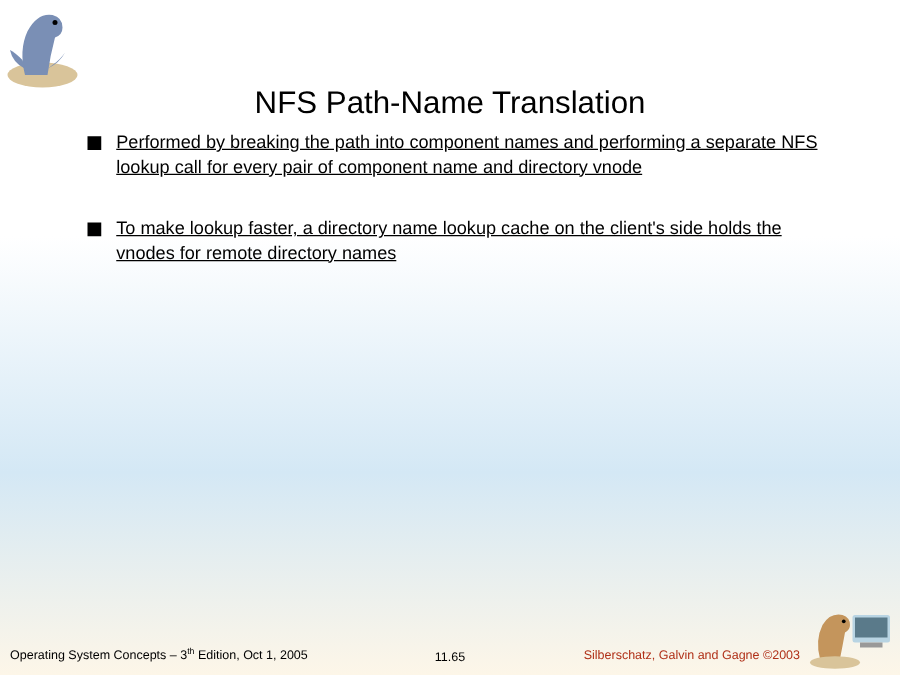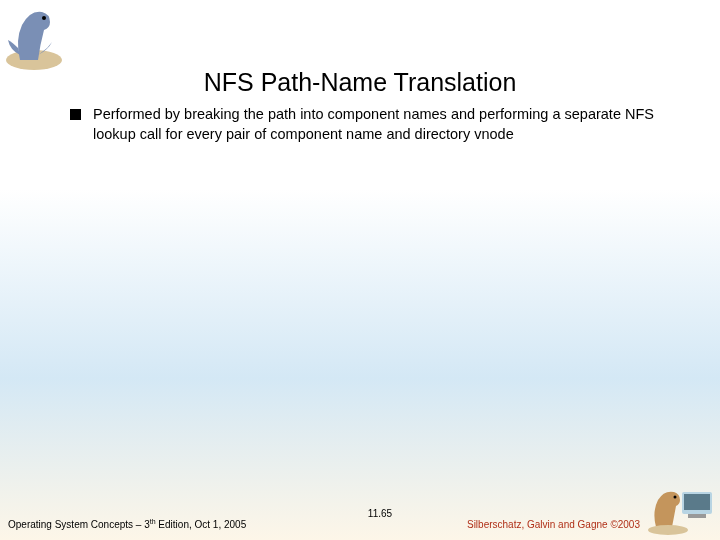--- a/index.html
+++ b/index.html
@@ -35,20 +35,21 @@
     font-weight: normal;
     color: #000;
     font-family: Arial, sans-serif;
     margin-top: 48px;
   }
   .content {
     position: absolute;
     top: 105px;
     left: 70px;
     right: 60px;
+    text-decoration: underline;
   }
   .bullet-item {
     display: flex;
     align-items: flex-start;
     margin-bottom: 30px;
     font-size: 14.5px;
     line-height: 1.35;
     color: #000;
   }
   .bullet-mark {
@@ -73,22 +74,21 @@
   .footer-left {
     position: absolute;
     left: 8px;
     bottom: 2px;
   }
   .footer-left sup { font-size: 7px; }
   .footer-center {
     position: absolute;
     left: 50%;
     transform: translateX(-50%);
-    bottom: 13px;
-    margin-left: 20px;
+    bottom: 0;
   }
   .footer-right {
     position: absolute;
     right: 80px;
     bottom: 2px;
     color: #b03018;
   }
 </style>
 </head>
 <body>
@@ -105,20 +105,24 @@
     </svg>
   </div>
 
   <h1 class="title">NFS Path-Name Translation</h1>
 
   <div class="content">
     <div class="bullet-item">
       <div class="bullet-mark"></div>
       <div class="bullet-text">Performed by breaking the path into component names and performing a separate NFS lookup call for every pair of component name and directory vnode</div>
     </div>
+    <div class="bullet-item">
+      <div class="bullet-mark"></div>
+      <div class="bullet-text">To make lookup faster, a directory name lookup cache on the client's side holds the vnodes for remote directory names</div>
+    </div>
   </div>
 
   <div class="footer">
     <div class="footer-left">
       <span>Operating System Concepts – 3</span><sup>th</sup><span> Edition, Oct 1, 2005</span>
     </div>
     <div class="footer-center">11.65</div>
     <div class="footer-right">Silberschatz, Galvin and Gagne ©2003</div>
   </div>
 

